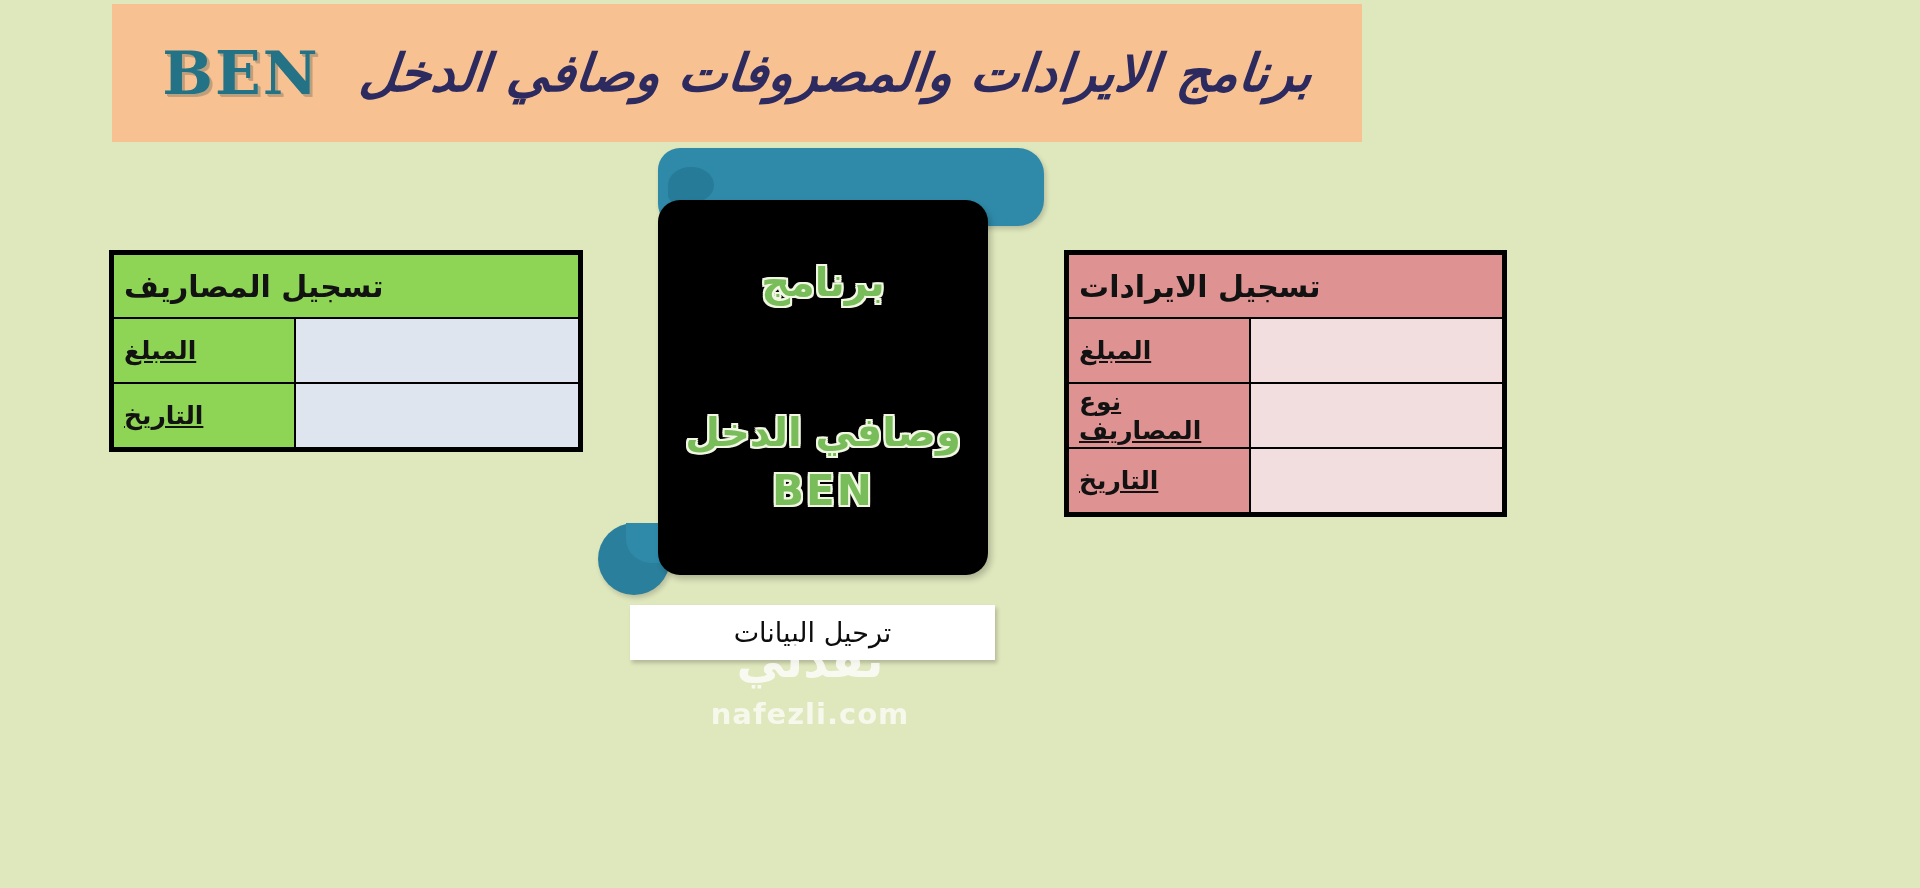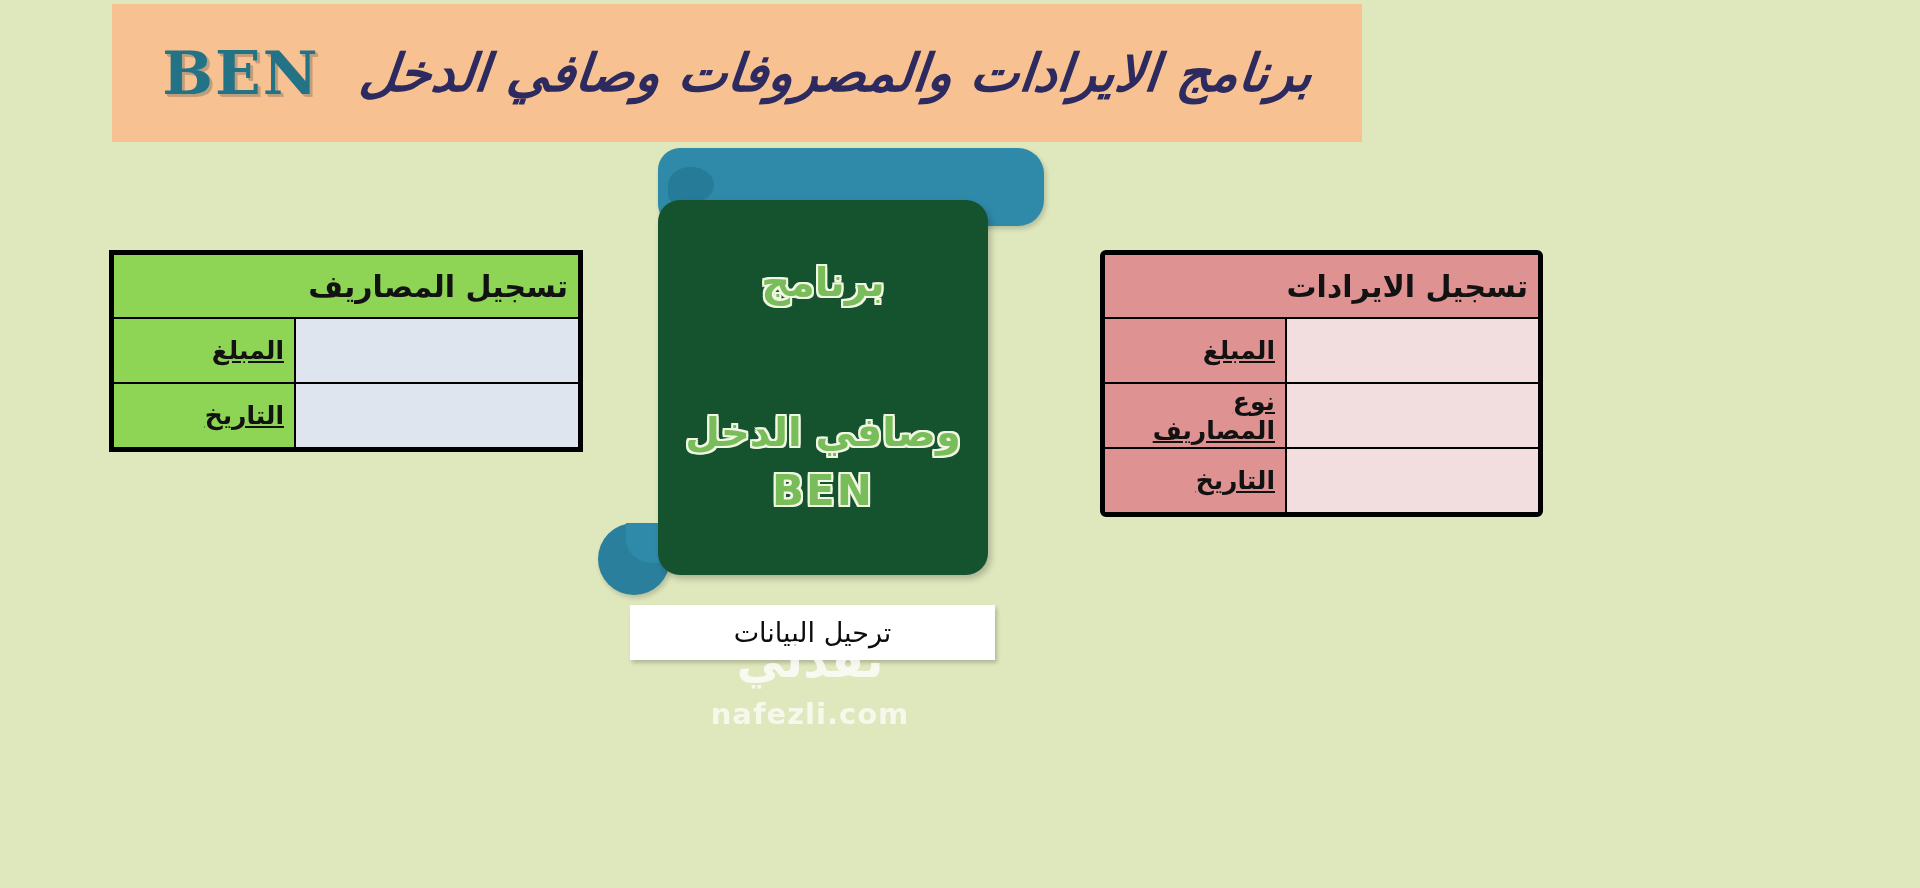--- a/index.html
+++ b/index.html
@@ -58,21 +58,21 @@
     top: 145px;
     width: 450px;
     height: 440px;
   }
   .scroll-body {
     position: absolute;
     left: 60px;
     top: 55px;
     width: 330px;
     height: 375px;
-    background: #14532d;
+    background: #000000;
     border-radius: 22px;
     box-shadow: 3px 4px 6px rgba(0,0,0,.22);
     display: flex;
     align-items: center;
     justify-content: center;
   }
   .scroll-top-bar {
     position: absolute;
     left: 60px;
     top: 3px;
@@ -147,21 +147,21 @@
     width: 100%;
   }
   .entry-table td, .entry-table th {
     border: 2px solid #000;
     height: 63px;
     padding: 0 10px;
     font-family: "DejaVu Sans", sans-serif;
     font-size: 25px;
     font-weight: 700;
     color: #121212;
-    text-align: right;
+    text-align: left;
     vertical-align: middle;
   }
   .entry-table .tbl-title {
     font-size: 30px;
     height: 62px;
   }
   .entry-table .label-cell {
     width: 160px;
     text-decoration: underline;
   }
@@ -174,24 +174,23 @@
     left: 109px;
     top: 250px;
     width: 468px;
   }
   #expenses-table .tbl-title,
   #expenses-table .label-cell { background: #8ed455; }
   #expenses-table .input-cell { background: #dee5ef; }
 
   
   #revenues-table {
-    left: 1100px;
+    left: 1064px;
     top: 250px;
     width: 437px;
-    border-radius: 6px;
   }
   #revenues-table .tbl-title,
   #revenues-table .label-cell { background: #df9292; }
   #revenues-table .input-cell { background: #f3dedf; }
 
   
   .transfer-button {
     position: absolute;
     left: 630px;
     top: 605px;

